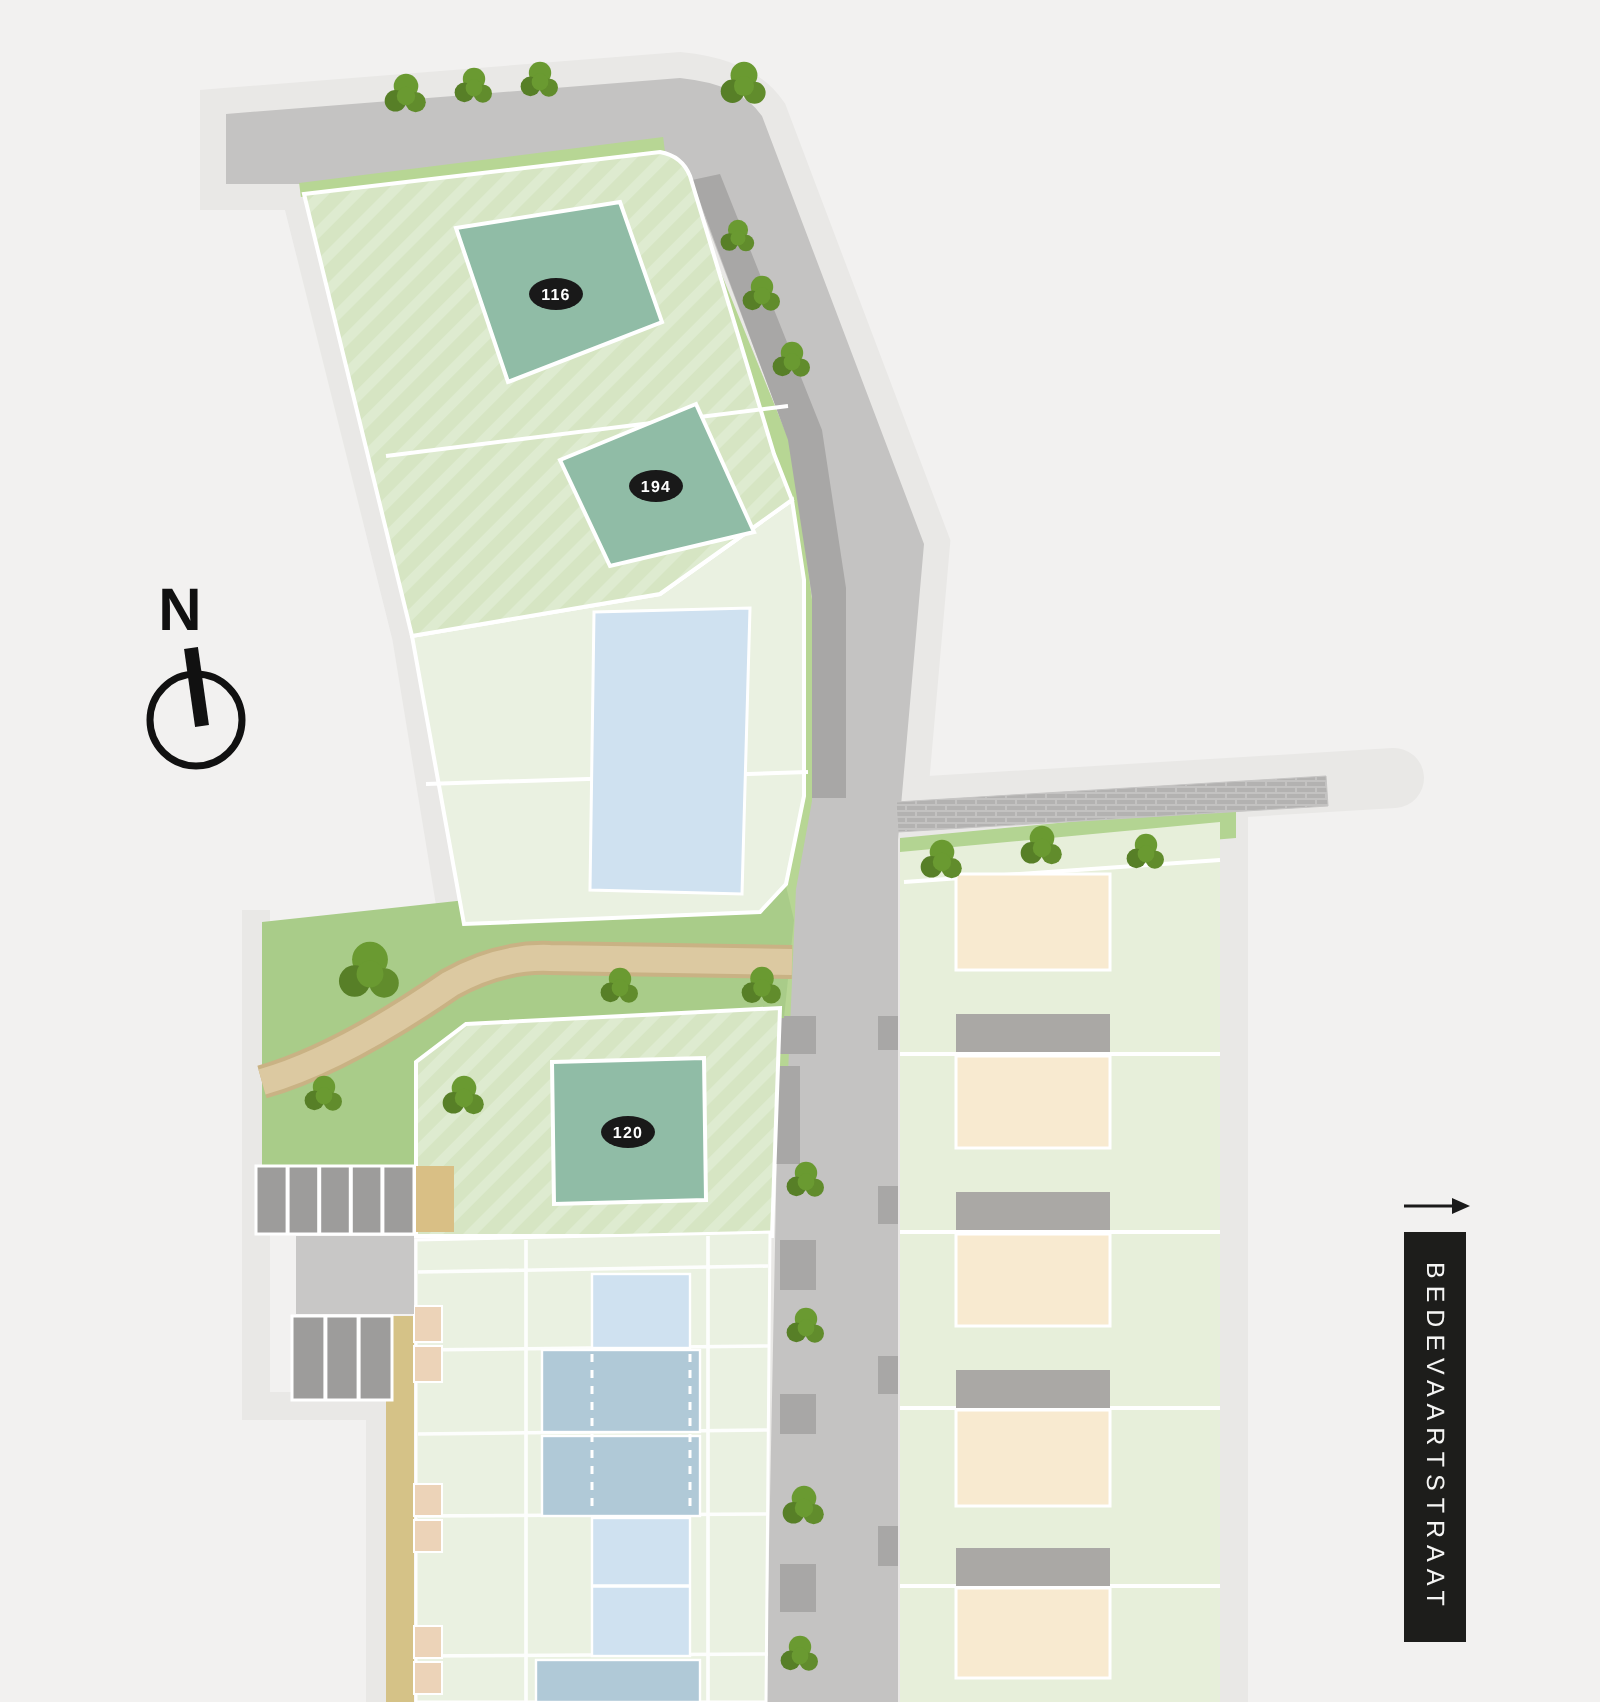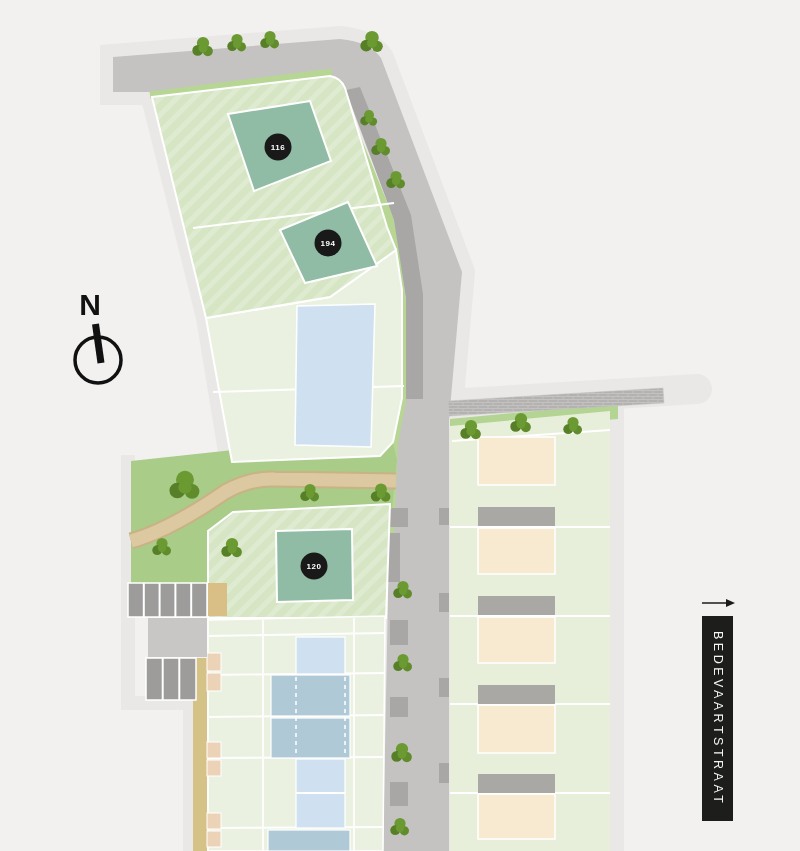--- a/index.html
+++ b/index.html
@@ -7,21 +7,21 @@
     width:800px;height:851px;
     background:#f2f1f0;
     font-family:"Liberation Sans", sans-serif;
     position:relative;
     overflow:hidden;
   }
   .stage{position:absolute;inset:0;width:800px;height:851px;}
   svg.map{position:absolute;left:0;top:0;}
   .plot-marker{
     position:absolute;
-    width:27px;height:27px;border-radius:50%;
+    width:27px;height:16px;border-radius:50%;
     background:#191919;color:#ffffff;
     display:flex;align-items:center;justify-content:center;
     font-size:8px;letter-spacing:.6px;font-weight:bold;
     transform:translate(-50%,-50%);
     cursor:pointer;
   }
   .marker-116{left:278px;top:147px;}
   .marker-117{left:328px;top:243px;}
   .marker-120{left:314px;top:566px;}
   .street-banner{

